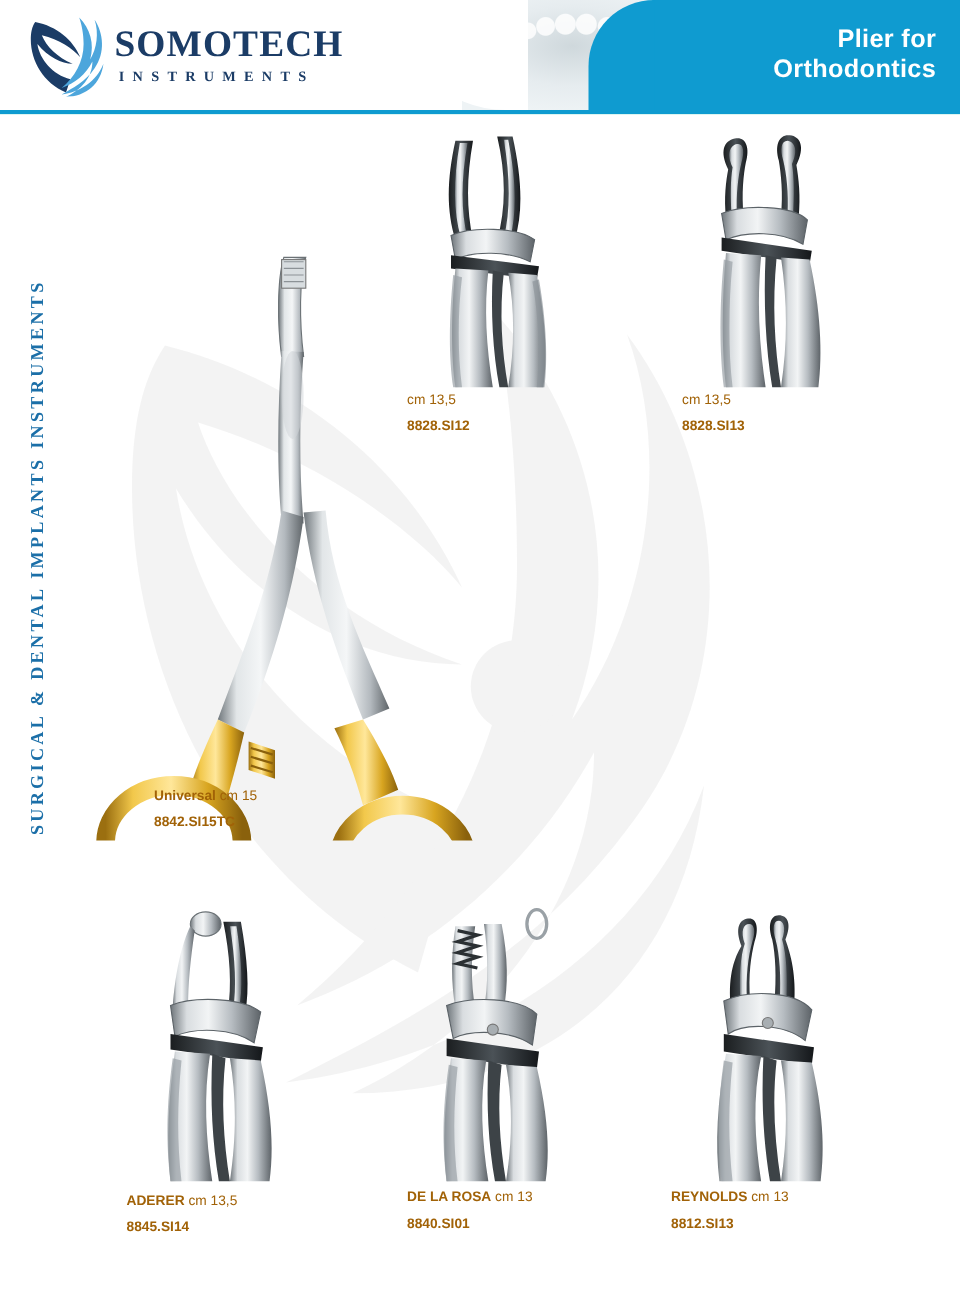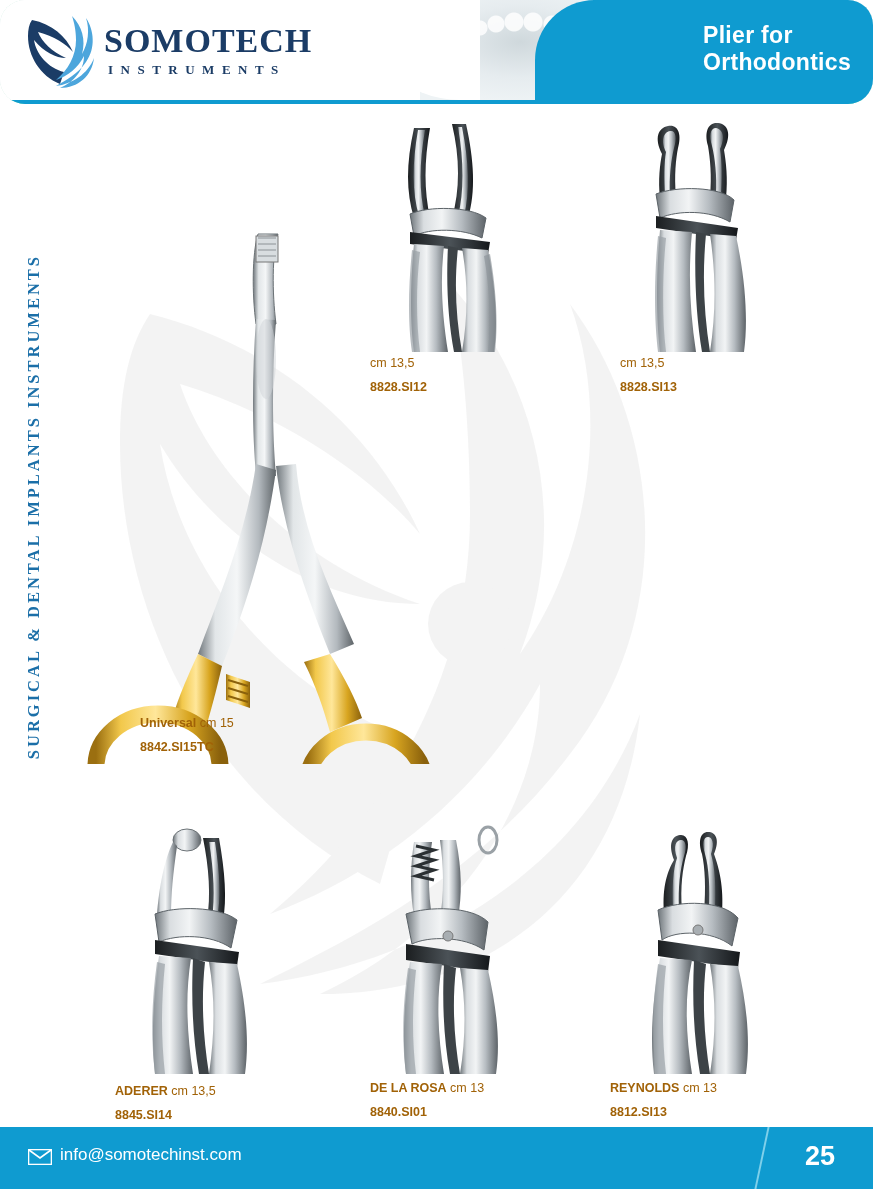--- a/index.html
+++ b/index.html
@@ -16,21 +16,20 @@
     background: #ffffff;
     overflow: hidden;
   }
 
   
   .header {
     position: absolute; top: 0; left: 0;
     width: 873px; height: 104px;
     background: #86efac;
     overflow: hidden;
-    border-radius: 25px;
   }
   .header-photo {
     position: absolute; top: 0; left: 0;
     width: 873px; height: 100px;
     background:
       radial-gradient(ellipse 120px 60px at 520px 42px, #cfd8dc 0%, #e6ecef 60%, #eef3f5 100%),
       radial-gradient(ellipse 200px 90px at 430px 70px, #dfe7ea 0%, #f1f5f6 70%),
       linear-gradient(120deg, #f7fafb 0%, #e9eff2 45%, #dde6ea 100%);
   }
   .header-photo:after{
@@ -79,21 +78,21 @@
   }
   .header-tab:before{
     content:"";
     position:absolute; left:-58px; top:0;
     width:60px; height:100px;
     background:#0f9bd0;
     border-radius: 60px 0 0 0;
   }
   .header-tab-title {
     position: absolute; right: 22px; top: 22px;
-    text-align: left;
+    text-align: right;
     color: #ffffff;
     font-size: 23px; font-weight: bold; line-height: 27px;
     letter-spacing: .3px;
   }
   .header-rule {
     position: absolute; top: 100px; left: 0;
     width: 873px; height: 4px;
     background: #0f9bd0;
   }
 
@@ -395,26 +394,14 @@
       </div>
       <div class="caption" style="position:absolute; left:0; top:255px; width:200px;">
         <span class="name">REYNOLDS</span>
         <span>cm 13</span>
         <span class="code">8812.SI13</span>
       </div>
     </div>
 
   </div>
 
-  <div class="footer">
-    <div class="footer-bar"></div>
-    <div class="mail-icon">
-      <svg width="24" height="16" viewBox="0 0 24 16">
-        <rect x="0.5" y="0.5" width="23" height="15" fill="none" stroke="#ffffff" stroke-width="1.6"></rect>
-        <path d="M1 1 L12 9 L23 1" fill="none" stroke="#ffffff" stroke-width="1.6"></path>
-      </svg>
-    </div>
-    <div class="footer-email">info@somotechinst.com</div>
-    <div class="footer-sep"></div>
-    <div class="page-number">25</div>
-  </div>
 
 </div>
 
 </body></html>

